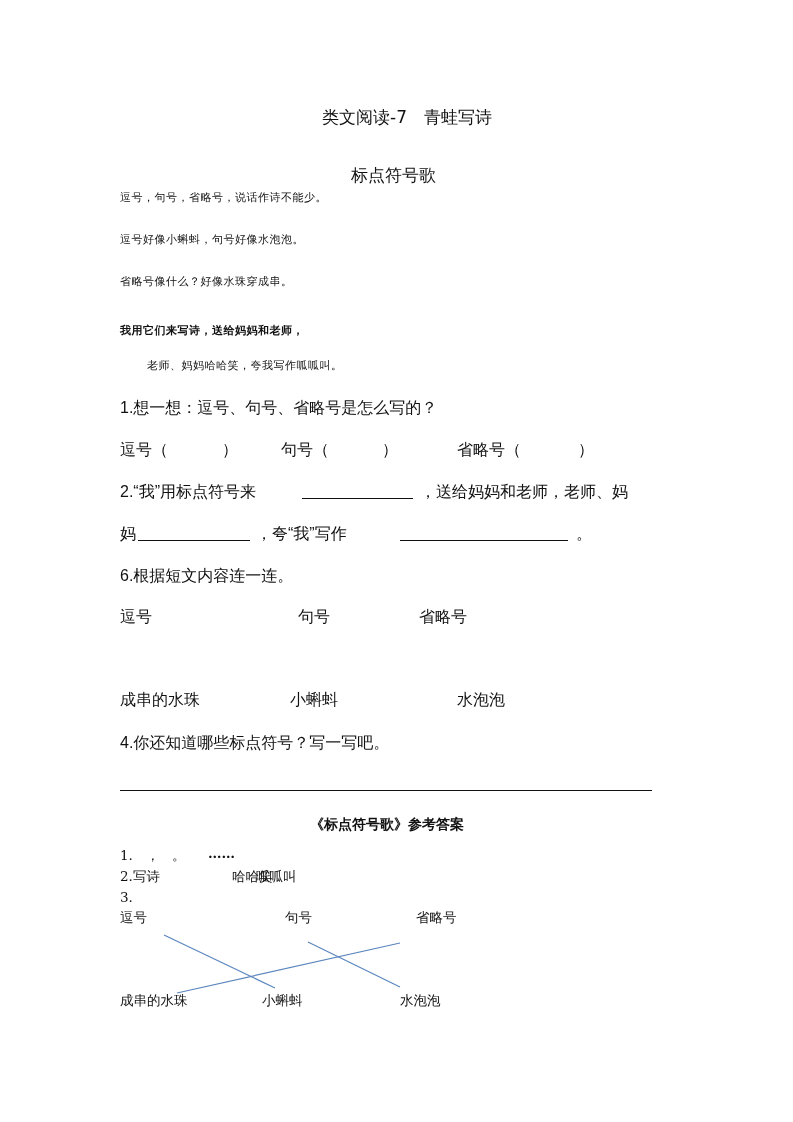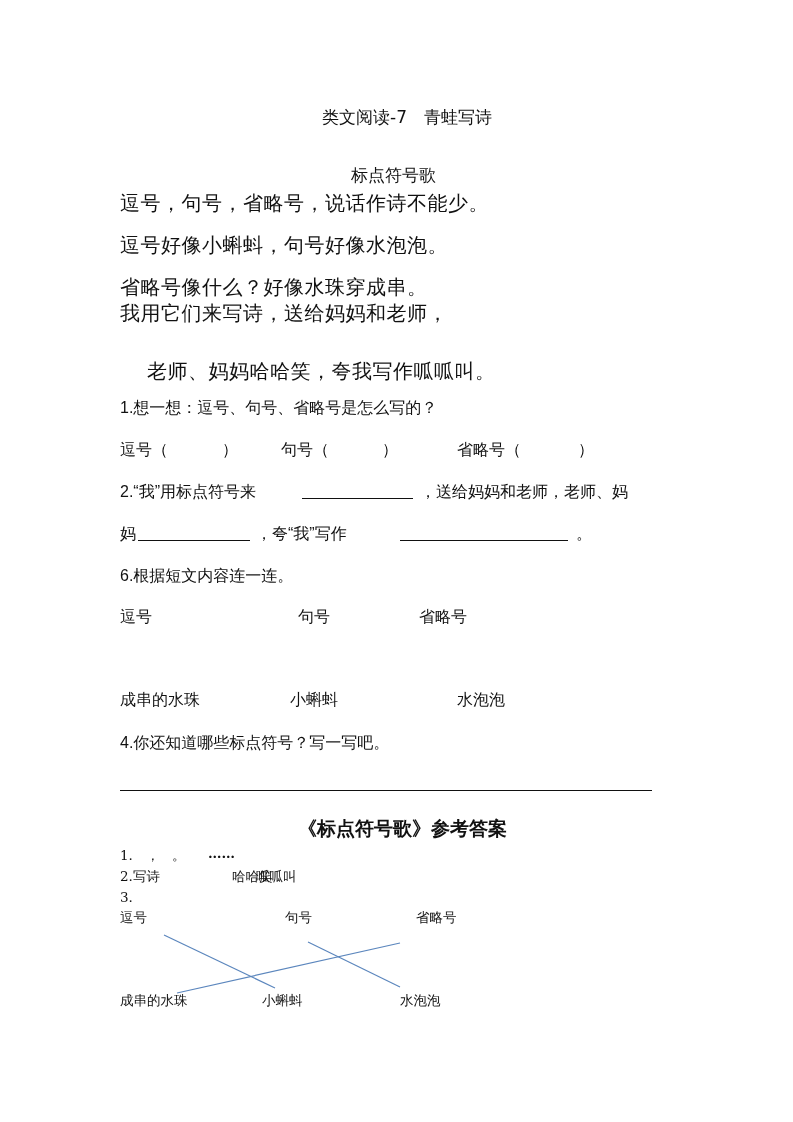--- a/index.html
+++ b/index.html
@@ -1,38 +1,38 @@
 <!DOCTYPE html>
 <html><head>
 <meta charset="utf-8">
 <style>
   html, body { margin: 0; padding: 0; background: #ffffff; }
   body { width: 793px; height: 1122px; position: relative; overflow: hidden;
          font-family: "DejaVu Serif", "Liberation Serif", serif; color: #111; }
   .abs { position: absolute; white-space: nowrap; }
   .title { font-family: "DejaVu Sans", "Liberation Sans", sans-serif; font-size: 17px; }
-  .poem { font-family: "DejaVu Serif", "Liberation Serif", serif; font-size: 20px; letter-spacing: 0.5px; }
+  .poem { font-family: "DejaVu Serif", "Liberation Serif", serif; font-size: 11px; letter-spacing: 0.5px; }
   .q { font-family: Liberation Sans, sans-serif; font-size: 16px; }
   .ans { font-family: "DejaVu Serif", "Liberation Serif", serif; font-size: 13.5px; }
-  .ans-title { font-family: "DejaVu Serif", "Liberation Serif", serif; font-size: 19px; font-weight: bold; }
+  .ans-title { font-family: "DejaVu Serif", "Liberation Serif", serif; font-size: 14px; font-weight: bold; margin-left: 12px; }
   .blank { position: absolute; height: 0; border-bottom: 1px solid #111; }
   .rule { position: absolute; height: 0; border-bottom: 1.5px solid #111; }
   svg.lines { position: absolute; left: 0; top: 0; }
 </style>
 </head>
 <body>
 
 <div class="abs title" style="left:322px; top:106px;">类文阅读-7　青蛙写诗</div>
 <div class="abs title" style="left:351px; top:164px;">标点符号歌</div>
 
 <div>
   <div class="abs poem" style="left:120px; top:190px;">逗号，句号，省略号，说话作诗不能少。</div>
   <div class="abs poem" style="left:120px; top:232px;">逗号好像小蝌蚪，句号好像水泡泡。</div>
   <div class="abs poem" style="left:120px; top:274px;">省略号像什么？好像水珠穿成串。</div>
-  <div class="abs poem" style="left:120px; top:300px;">我用它们来写诗，送给妈妈和老师，</div>
+  <div class="abs poem" style="left:120px; top:323px;font-weight:bold;">我用它们来写诗，送给妈妈和老师，</div>
   <div class="abs poem" style="left:120px; top:358px;margin-left:27px;">老师、妈妈哈哈笑，夸我写作呱呱叫。</div>
 </div>
 
 <div class="abs q" style="left:120px; top:398px;">1.想一想：逗号、句号、省略号是怎么写的？</div>
 <div class="abs q" style="left:120px; top:440px;">逗号（</div>
 <div class="abs q" style="left:222px; top:440px;">）</div>
 <div class="abs q" style="left:281px; top:440px;">句号（</div>
 <div class="abs q" style="left:382px; top:440px;">）</div>
 <div class="abs q" style="left:457px; top:440px;">省略号（</div>
 <div class="abs q" style="left:578px; top:440px;">）</div>

